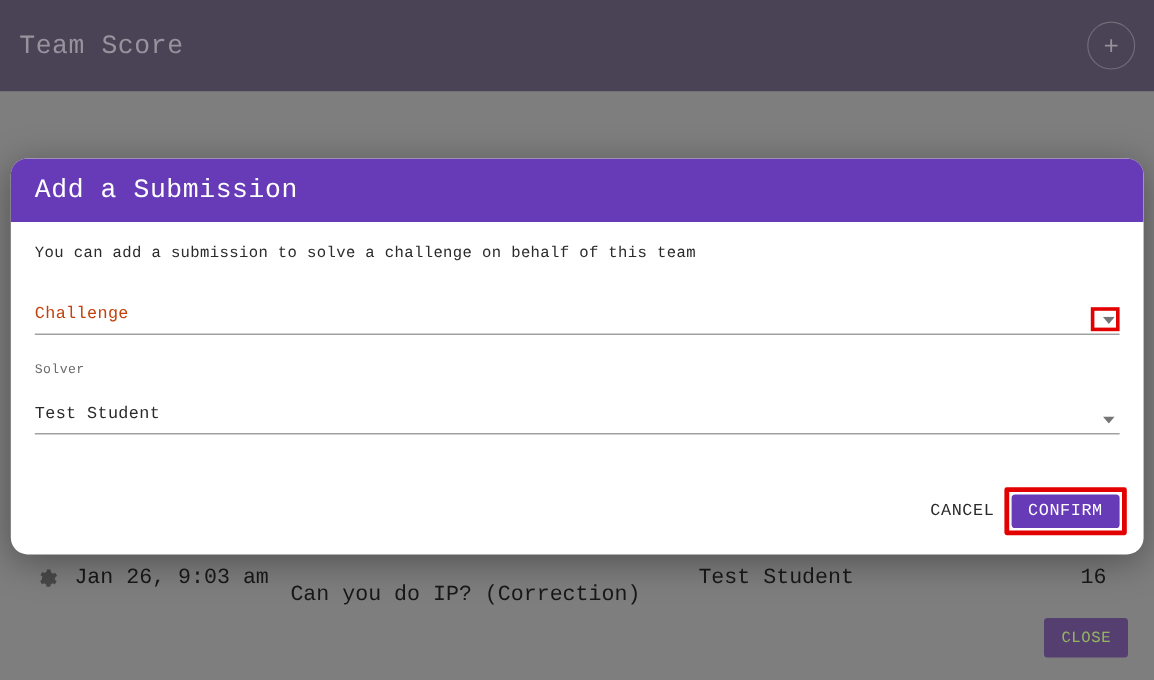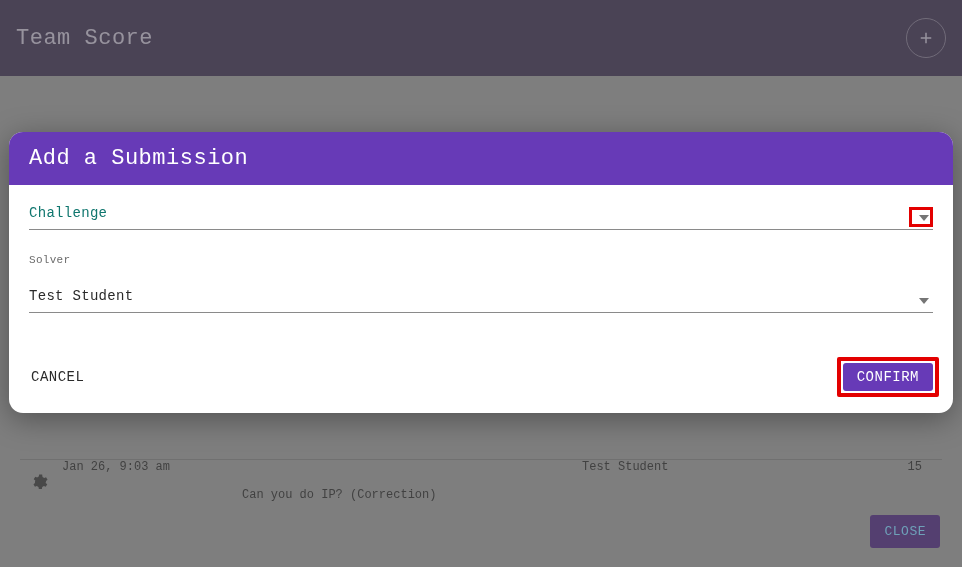--- a/index.html
+++ b/index.html
@@ -43,36 +43,37 @@
       color: #c3bdcf;
     }
     .bg-add-circle svg { width: 18px; height: 18px; }
     .bg-row {
       position: absolute;
       left: 20px;
       right: 20px;
       top: 459px;
       height: 44px;
       display: flex;
-      color: #404040;
-      font-size: 12px;
+      align-items: center;
+      color: #000000;
+      font-size: 18px;
       border-top: 1px solid #888;
       padding: 0 10px;
     }
     .bg-gear { width: 32px; color: #4a4a4a; display:flex; align-items:center; }
     .bg-col-date { width: 180px; }
     .bg-col-chal { width: 340px; margin-top: 28px; }
     .bg-col-solver { width: 235px; }
     .bg-col-pts { flex: 1; text-align: right; padding-right: 10px; }
     .bg-close-btn {
       position: absolute;
       right: 22px;
       bottom: 19px;
       background: #5f3b8f;
-      color: #7dd3fc;
+      color: #bef264;
       border: none;
       padding: 9px 14px;
       font-family: inherit;
       font-size: 13px;
       border-radius: 3px;
       letter-spacing: 0.5px;
     }
     
     
     .overlay {
@@ -116,21 +117,21 @@
       padding-bottom: 6px;
     }
     .field-label-small {
       font-size: 11px;
       color: #6b6b6b;
       margin-bottom: 20px;
       letter-spacing: 0.3px;
     }
     .field-placeholder {
       font-size: 14px;
-      color: #0f766e;
+      color: #c2410c;
       letter-spacing: 0.3px;
       line-height: 20px;
     }
     .field-value {
       font-size: 14px;
       color: #2a2a2a;
       letter-spacing: 0.3px;
       line-height: 20px;
     }
     .field-caret {
@@ -144,23 +145,23 @@
       position: absolute;
       right: 0px;
       bottom: 2px;
       width: 24px;
       height: 20px;
       border: 3px solid #e30000;
       pointer-events: none;
     }
     .modal-actions {
       display: flex;
-      justify-content: space-between;
-      align-items: center;
-      gap: 16px;
+      justify-content: flex-end;
+      align-items: center;
+      gap: 0;
       padding: 14px 14px 16px 14px;
     }
     .btn-cancel {
       background: transparent;
       border: none;
       font-family: inherit;
       font-size: 14px;
       color: #2a2a2a;
       letter-spacing: 0.5px;
       padding: 8px 8px;
@@ -198,30 +199,31 @@
   </div>
   <div class="bg-row">
     <div class="bg-gear">
       <svg viewBox="0 0 24 24" width="18" height="18">
           <path fill="currentColor" d="M12 8a4 4 0 100 8 4 4 0 000-8zm9.4 4a7.4 7.4 0 00-.1-1.3l2.1-1.6-2-3.4-2.5 1a7.5 7.5 0 00-2.2-1.3L16.2 2h-4l-.5 2.6a7.5 7.5 0 00-2.2 1.3l-2.5-1-2 3.4 2.1 1.6A7.4 7.4 0 006.6 12c0 .4 0 .9.1 1.3L4.6 15l2 3.4 2.5-1c.7.5 1.4 1 2.2 1.3l.5 2.6h4l.5-2.6c.8-.3 1.5-.8 2.2-1.3l2.5 1 2-3.4-2.1-1.6c.1-.5.1-.9.1-1.4z"></path>
         </svg>
     </div>
     <div class="bg-col-date">Jan 26, 9:03 am</div>
     <div class="bg-col-chal">Can you do IP? (Correction)</div>
     <div class="bg-col-solver">Test Student</div>
-    <div class="bg-col-pts">15</div>
+    <div class="bg-col-pts">16</div>
   </div>
   <button class="bg-close-btn">CLOSE</button>
 </div>
 
 <div class="overlay"></div>
 
 <div class="modal">
   <div class="modal-header">Add a Submission</div>
   <div class="modal-body">
+    <div class="intro-text">You can add a submission to solve a challenge on behalf of this team</div>
 
     <div class="field">
       <div class="field-placeholder">Challenge</div>
       <div class="field-caret">
         <svg viewBox="0 0 10 6">
             <path fill="currentColor" d="M0 0l5 6 5-6z"></path>
           </svg>
       </div>
       <div class="hl-caret"></div>
     </div>

